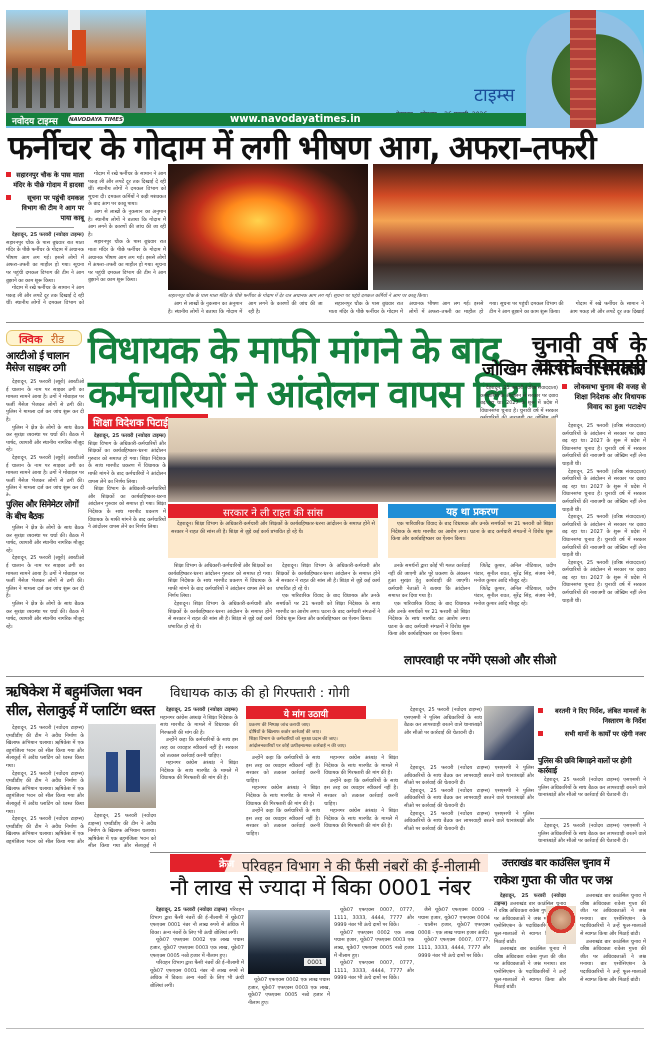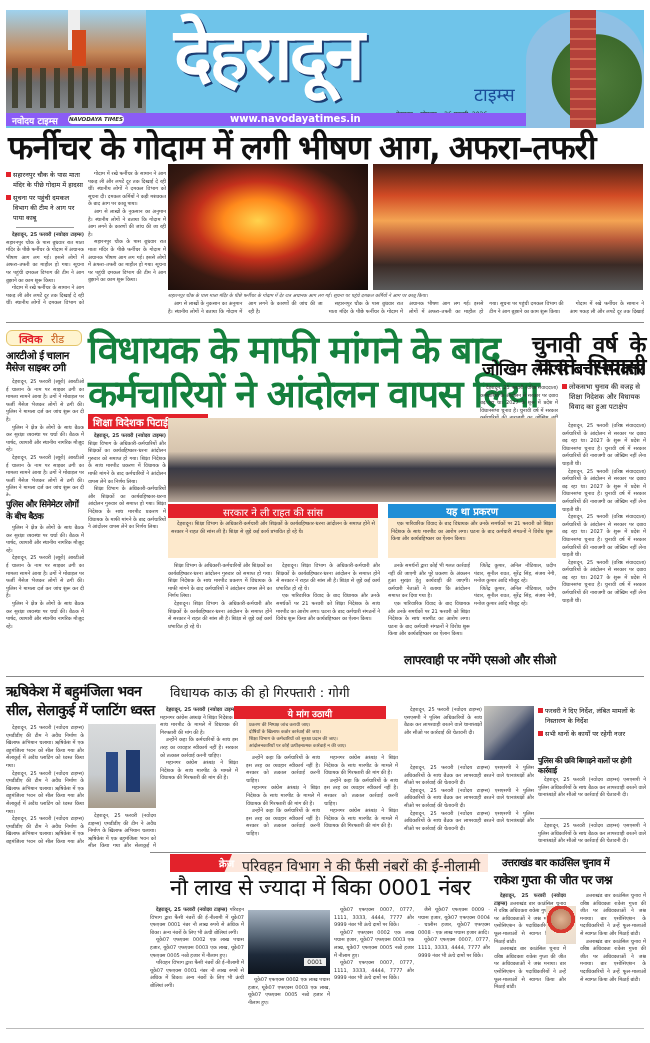--- a/index.html
+++ b/index.html
@@ -12,28 +12,28 @@
   .mast-photo-left .flag { position:absolute; left:66px; top:20px; width:14px; height:36px; background:#d44a1c; }
   .mast-photo-left .tower { position:absolute; left:62px; top:0; width:12px; height:40px; background:#eee; }
   .mast-photo-left .march { position:absolute; left:6px; bottom:6px; width:130px; height:40px;
      background: repeating-linear-gradient(90deg,#3b3a28 0 6px,transparent 6px 14px); opacity:.85; }
   .mast-photo-right { left: 520px; top: 0; width: 118px; height: 126px; border-radius: 50% 50% 0 0 / 40% 40% 0 0; background: radial-gradient(circle at 60% 55%, #4e7b3a 0%, #3d6a2c 45%, #8fc0e4 46%, #8fc0e4 100%); }
   .mast-photo-right .ctower { position:absolute; left:44px; top:0; width:26px; height:122px; background: repeating-linear-gradient(180deg,#b4413a 0 8px,#d26650 8px 10px); }
   .title-hi { left: 168px; top: 8px; font-family: "DejaVu Serif", serif; font-weight: 900; font-size: 72px; color: #fff; letter-spacing: -3px; text-shadow: 2px 2px 0 #1d3e73; line-height: 1; }
   .title-navoday { left: 352px; top: 64px; font-weight: 900; font-size: 30px; color: #1a4c99; font-family: "DejaVu Sans", sans-serif; letter-spacing: -1px; }
   .title-times { left: 468px; top: 72px; font-size: 18px; color: #1a4c99; }
   .dateline { left: 390px; top: 100px; font-size: 6px; color: #222; }
-  .mast-bar { left: 6px; top: 113px; width: 520px; height: 13px; background: #8b5cf6; }
+  .mast-bar { left: 6px; top: 113px; width: 520px; height: 13px; background: #15803d; }
   .mast-bar .brand { position:absolute; left:6px; top:1px; font-size:9px; color:#fff; font-weight:bold; }
   .mast-bar .pill { position:absolute; left:62px; top:2px; width:56px; height:9px; background:#fff; border-radius:5px; font-size:5.5px; color:#333; font-style:italic; font-weight:bold; text-align:center; line-height:9px; }
   .mast-bar .url { position:absolute; left:224px; top:0; font-size:10px; font-weight:bold; color:#fff; }
 
   
   .lead-head { left: 8px; top: 128px; width: 636px; font-size: 33px; font-weight: bold; letter-spacing: -1px; line-height: 40px; color:#111; font-family: "DejaVu Sans Condensed","DejaVu Sans", sans-serif; }
-  .bullet { font-size: 6.5px; line-height: 10px; font-weight: normal; padding-left: 7px; position: relative; margin-bottom: 3px; }
+  .bullet { font-size: 6.5px; line-height: 10px; font-weight: bold; padding-left: 7px; position: relative; margin-bottom: 3px; text-align: right; }
   .bullet::before { content:""; position:absolute; left:0; top:2px; width:5px; height:5px; background:#e3222b; }
   .body-text { font-size: 5px; line-height: 7.6px; color:#333; text-align: justify; overflow: hidden; }
   .body-text p { text-indent: 6px; }
   .rule { background:#999; height:1px; }
   .photo { overflow: hidden; }
   .fire1 { background: radial-gradient(ellipse at 45% 45%, #ffd34d 0%, #ff8a1c 22%, #c3301c 40%, #3a1a12 65%, #140c0a 100%); }
   .fire2 { background: linear-gradient(180deg,#4e1f14 0%, #d24b25 25%, #f4a453 45%, #b95a3a 60%, #3a2a25 80%, #5b5b5b 100%); }
   .caption { font-size: 4.8px; color:#444; font-style: italic; }
 
   .kicker-box { background:#fff4cf; border:1px solid #e4c56a; border-radius:6px; }
@@ -52,21 +52,20 @@
 </style>
 </head>
 <body>
 
 <div class="abs mast">
   <div class="abs mast-photo-left">
     <div class="tower"></div>
       <div class="flag"></div>
       <div class="march"></div>
   </div>
-  <div class="abs title-hi">देहरादून</div>
   <div class="abs title-times">टाइम्स</div>
   <div class="abs dateline">देहरादून • सोमवार • 26 फरवरी, 2026</div>
   <div class="abs mast-photo-right">
     <div class="ctower"></div>
   </div>
 </div>
 <div class="abs mast-bar">
   <span class="brand">नवोदय टाइम्स</span>
   <span class="pill">NAVODAYA TIMES</span>
   <span class="url">www.navodayatimes.in</span>
@@ -182,21 +181,21 @@
 <div class="abs body-text" style="left:88px; top:812px; width:68px; height:36px;">
   <p>देहरादून, 25 फरवरी (नवोदय टाइम्स) एमडीडीए की टीम ने अवैध निर्माण के खिलाफ अभियान चलाया। ऋषिकेश में एक बहुमंजिला भवन को सील किया गया और सेलाकुई में अवैध प्लाटिंग को ध्वस्त किया गया।</p>
 </div>
 
 <div class="abs" style="left:170px; top:684px; width:230px; font-size:13px; line-height:18px;">विधायक काऊ की हो गिरफ्तारी : गोगी</div>
 <div class="abs body-text" style="left:160px; top:706px; width:78px; height:142px;">
   <p><b>देहरादून, 25 फरवरी (नवोदय टाइम्स)</b> <span>महानगर कांग्रेस अध्यक्ष ने शिक्षा निदेशक के साथ मारपीट के मामले में विधायक की गिरफ्तारी की मांग की है।</span></p>
   <p>उन्होंने कहा कि कर्मचारियों के साथ इस तरह का व्यवहार स्वीकार्य नहीं है। सरकार को तत्काल कार्रवाई करनी चाहिए।</p>
   <p>महानगर कांग्रेस अध्यक्ष ने शिक्षा निदेशक के साथ मारपीट के मामले में विधायक की गिरफ्तारी की मांग की है।</p>
 </div>
-<div class="abs red-label" style="left:234px; top:706px; width:152px; height:13px; text-align:center; font-size:9px;">ये मांग उठायी</div>
+<div class="abs red-label" style="left:246px; top:706px; width:120px; height:13px; text-align:center; font-size:9px;">ये मांग उठायी</div>
 <div class="abs cream" style="left:246px; top:719px; width:152px; height:32px; padding:2px 3px;">
   <div class="body-text" style="font-size:4.6px; line-height:7px;">प्रकरण की निष्पक्ष जांच करायी जाए।</div>
   <div class="body-text" style="font-size:4.6px; line-height:7px;">दोषियों के खिलाफ कठोर कार्रवाई की जाए।</div>
   <div class="body-text" style="font-size:4.6px; line-height:7px;">शिक्षा विभाग के कर्मचारियों को सुरक्षा प्रदान की जाए।</div>
   <div class="body-text" style="font-size:4.6px; line-height:7px;">आंदोलनकारियों पर कोई उत्पीड़नात्मक कार्रवाई न की जाए।</div>
 </div>
 <div class="abs body-text" style="left:246px; top:754px; width:74px; height:94px;">
   <p>उन्होंने कहा कि कर्मचारियों के साथ इस तरह का व्यवहार स्वीकार्य नहीं है। सरकार को तत्काल कार्रवाई करनी चाहिए।</p>
   <p>महानगर कांग्रेस अध्यक्ष ने शिक्षा निदेशक के साथ मारपीट के मामले में विधायक की गिरफ्तारी की मांग की है।</p>
   <p>उन्होंने कहा कि कर्मचारियों के साथ इस तरह का व्यवहार स्वीकार्य नहीं है। सरकार को तत्काल कार्रवाई करनी चाहिए।</p>
@@ -206,21 +205,21 @@
   <p>उन्होंने कहा कि कर्मचारियों के साथ इस तरह का व्यवहार स्वीकार्य नहीं है। सरकार को तत्काल कार्रवाई करनी चाहिए।</p>
   <p>महानगर कांग्रेस अध्यक्ष ने शिक्षा निदेशक के साथ मारपीट के मामले में विधायक की गिरफ्तारी की मांग की है।</p>
 </div>
 
 <div class="abs sec-head" style="left:404px; top:650px; width:242px; font-size:12px; line-height:20px;">लापरवाही पर नपेंगे एसओ और सीओ</div>
 <div class="abs body-text" style="left:404px; top:706px; width:78px; height:36px;">
   <p>देहरादून, 25 फरवरी (नवोदय टाइम्स) एसएसपी ने पुलिस अधिकारियों के साथ बैठक कर लापरवाही बरतने वाले थानाध्यक्षों और सीओ पर कार्रवाई की चेतावनी दी।</p>
 </div>
 <div class="abs photo police" style="left:484px; top:706px; width:50px; height:54px;"></div>
 <div class="abs" style="left:538px; top:706px; width:108px;">
-  <div class="bullet" style="font-size:6.5px;">फरवरी ने दिए निर्देश, लंबित मामलों के निस्तारण के निर्देश</div>
+  <div class="bullet" style="font-size:6.5px;">बरतनी ने दिए निर्देश, लंबित मामलों के निस्तारण के निर्देश</div>
   <div class="bullet" style="font-size:6.5px;">सभी थानों के कार्यों पर रहेगी नजर</div>
 </div>
 <div class="abs body-text" style="left:404px; top:764px; width:130px; height:84px;">
   <p>देहरादून, 25 फरवरी (नवोदय टाइम्स) एसएसपी ने पुलिस अधिकारियों के साथ बैठक कर लापरवाही बरतने वाले थानाध्यक्षों और सीओ पर कार्रवाई की चेतावनी दी।</p>
   <p>देहरादून, 25 फरवरी (नवोदय टाइम्स) एसएसपी ने पुलिस अधिकारियों के साथ बैठक कर लापरवाही बरतने वाले थानाध्यक्षों और सीओ पर कार्रवाई की चेतावनी दी।</p>
   <p>देहरादून, 25 फरवरी (नवोदय टाइम्स) एसएसपी ने पुलिस अधिकारियों के साथ बैठक कर लापरवाही बरतने वाले थानाध्यक्षों और सीओ पर कार्रवाई की चेतावनी दी।</p>
 </div>
 <div class="abs sec-head" style="left:538px; top:756px; width:108px; font-size:7.5px; line-height:10px;">पुलिस की छवि बिगाड़ने वालों पर होगी कार्रवाई</div>
 <div class="abs body-text" style="left:538px; top:776px; width:108px; height:40px;">
   <p>देहरादून, 25 फरवरी (नवोदय टाइम्स) एसएसपी ने पुलिस अधिकारियों के साथ बैठक कर लापरवाही बरतने वाले थानाध्यक्षों और सीओ पर कार्रवाई की चेतावनी दी।</p>

